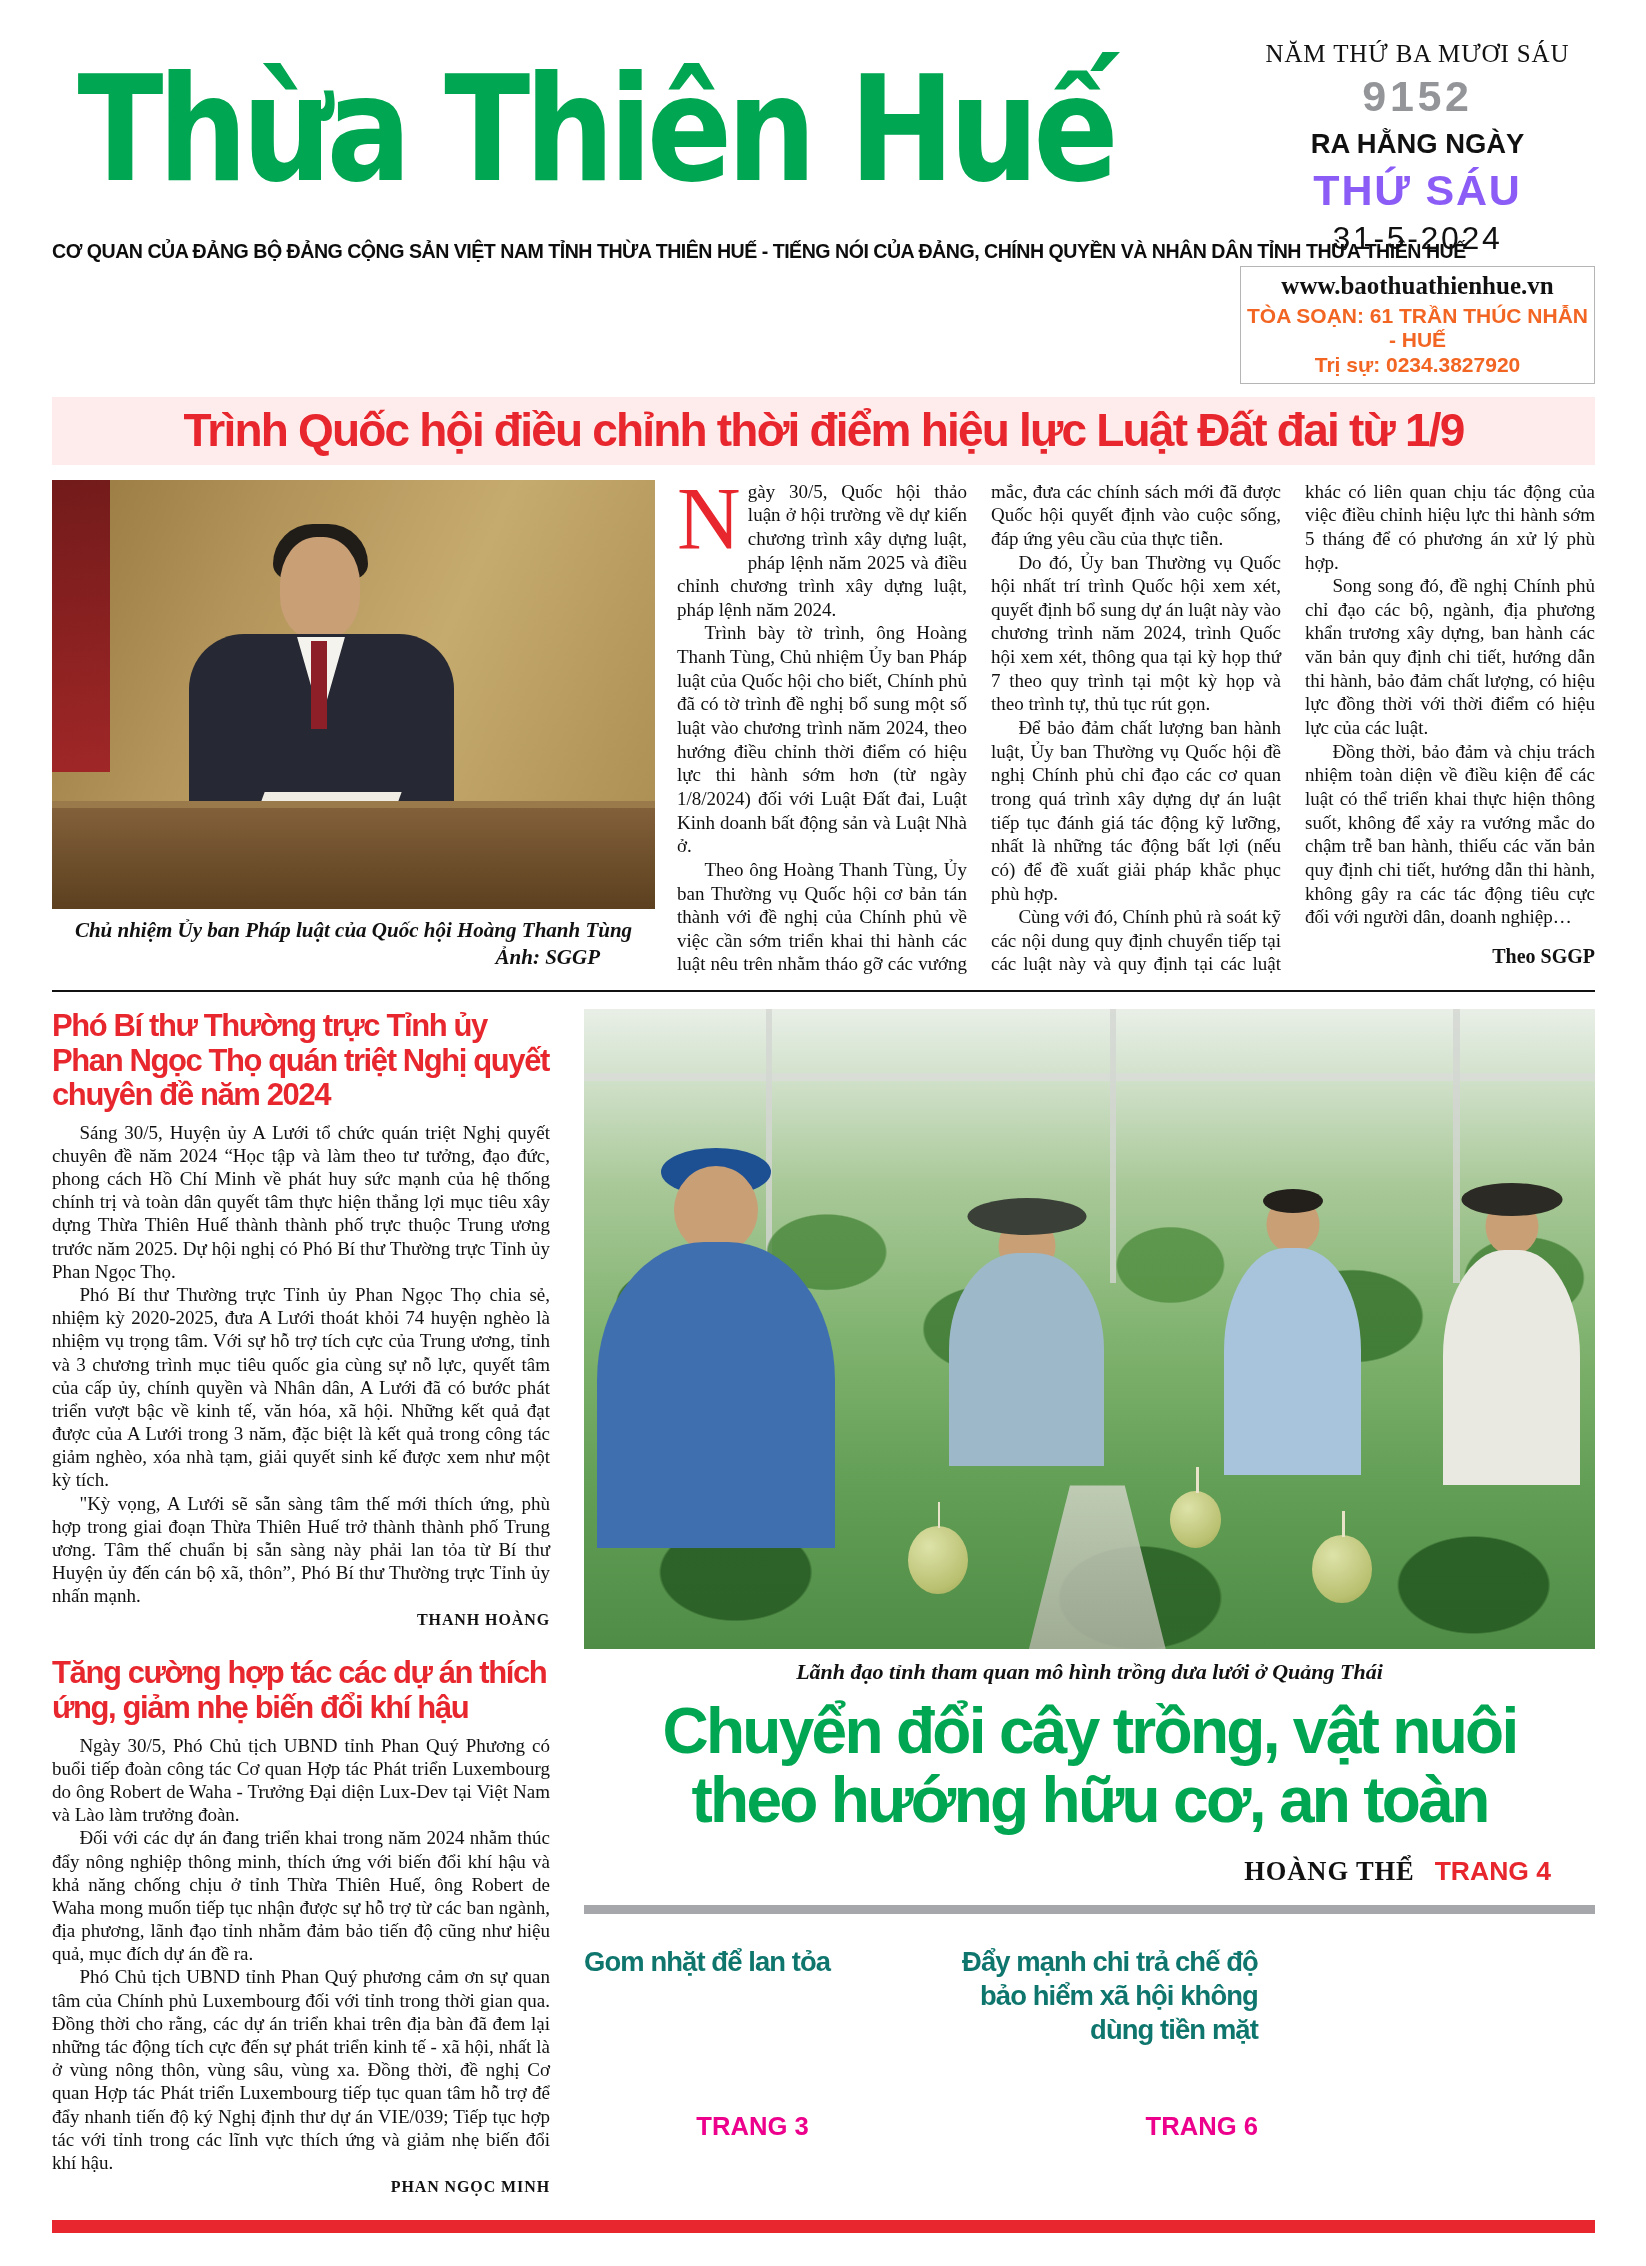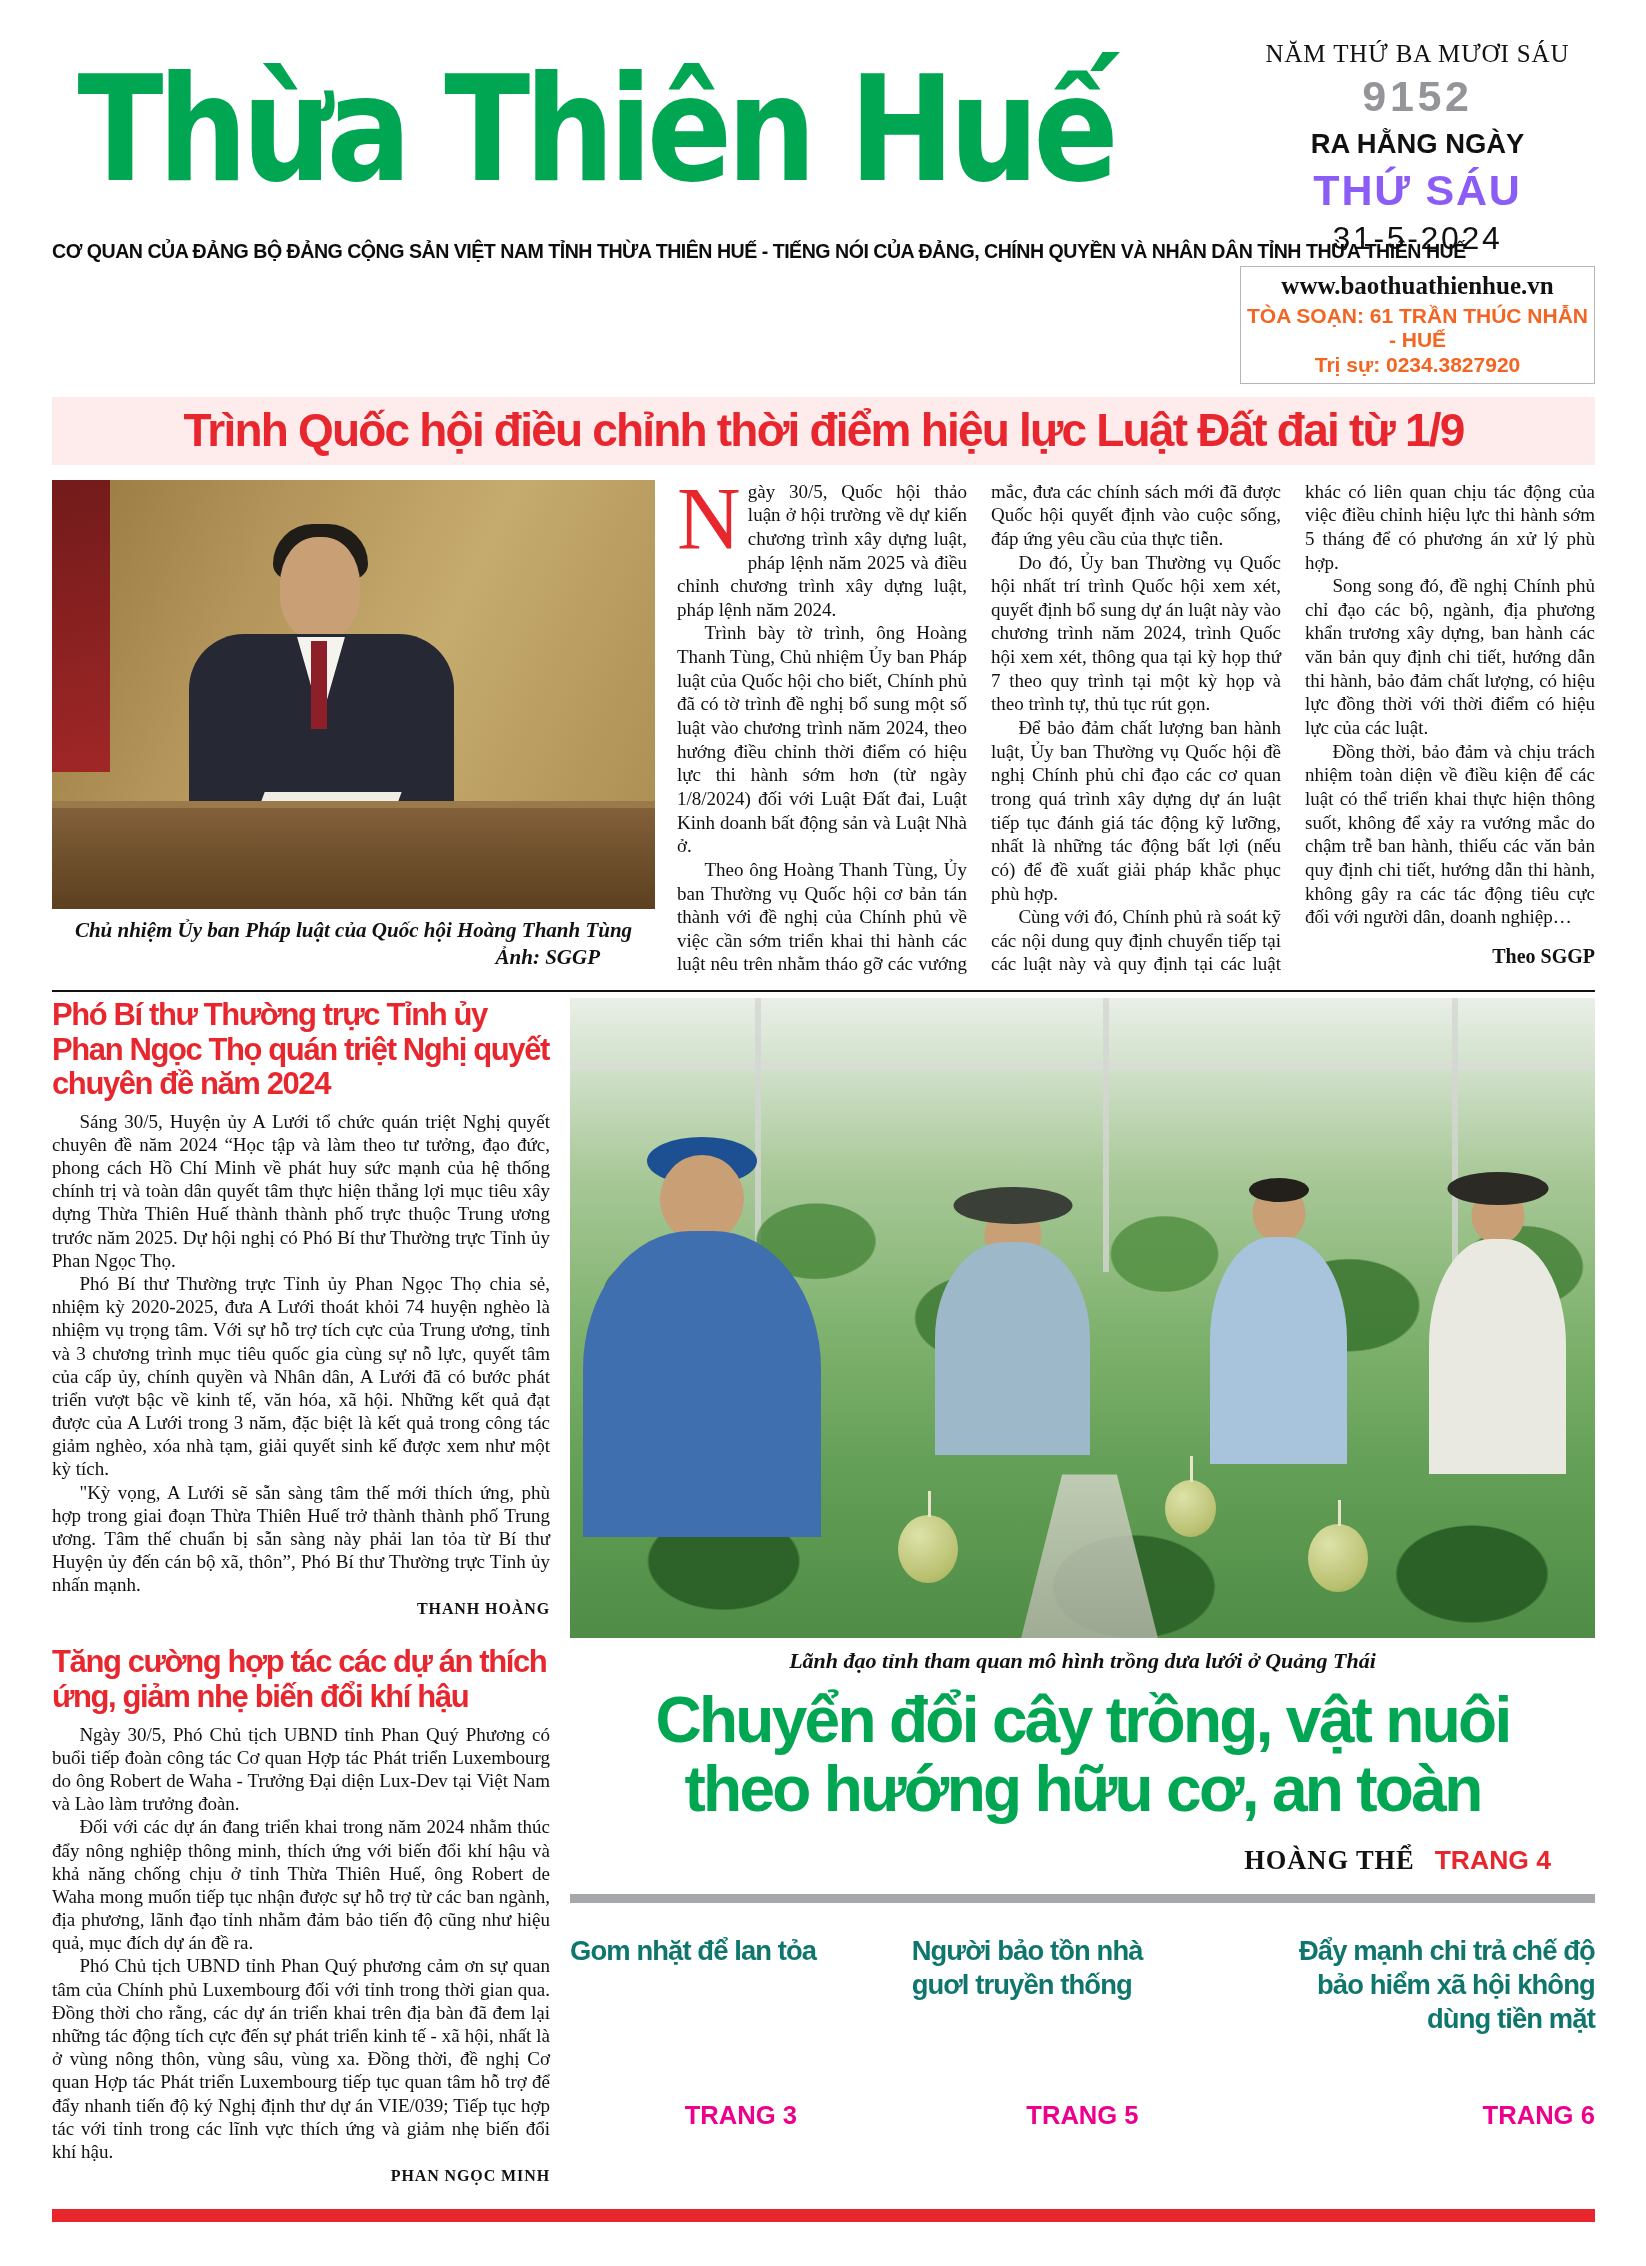--- a/index.html
+++ b/index.html
@@ -68,21 +68,21 @@
   }
   .lead-text p { text-indent:27.4px; }
   .lead-text p.first { text-indent:0; }
   .dropcap {
     float:left; font-size:88px; line-height:0.78; font-weight:400;
     color:#E8262D; padding:5.5px 7.3px 0 0; font-family:"Liberation Serif", serif;
   }
   .lead-byline { text-align:right; font-weight:700; font-size:20px; margin-top:15px; }
   .rule { border:none; border-top:2.7px solid #111; margin-top:12.8px; }
   
-  .lower { display:flex; gap:20px; margin-top:6px; }
+  .lower { display:flex; gap:34px; margin-top:17px; }
   .col-left { width:498px; flex:0 0 498px; }
   .col-left h2 {
     font-family:"Liberation Sans", sans-serif; font-weight:700;
     font-size:31px; line-height:1.1; letter-spacing:-1.4px; color:#E8262D;
   }
   .col-left .body { margin-top:9.1px; font-size:19px; line-height:1.22; text-align:justify; }
   .col-left .body p { text-indent:27.4px; }
   .byline { text-align:right; font-weight:700; font-size:16px; margin-top:3.7px; letter-spacing:0.9px; }
   .article-2 { margin-top:27.4px; }
   .col-right { flex:1; }
@@ -275,24 +275,20 @@
       <div class="feature-byline-row">
         <span class="feature-byline">HOÀNG THỂ</span>
         <span class="feature-pageref">TRANG 4</span>
       </div>
       <div class="gray-bar"></div>
       <div class="teasers">
         <div class="teaser t1">
           <div class="teaser-title">Gom nhặt để lan tỏa</div>
           <div class="teaser-page">TRANG 3</div>
         </div>
-        <div class="teaser t2">
-          <div class="teaser-title">Người bảo tồn nhà guơl truyền thống</div>
-          <div class="teaser-page">TRANG 5</div>
-        </div>
         <div class="teaser t3">
           <div class="teaser-title">Đẩy mạnh chi trả chế độ bảo hiểm xã hội không dùng tiền mặt</div>
           <div class="teaser-page">TRANG 6</div>
         </div>
       </div>
     </div>
   </section>
 
   <div class="red-bar"></div>
 

